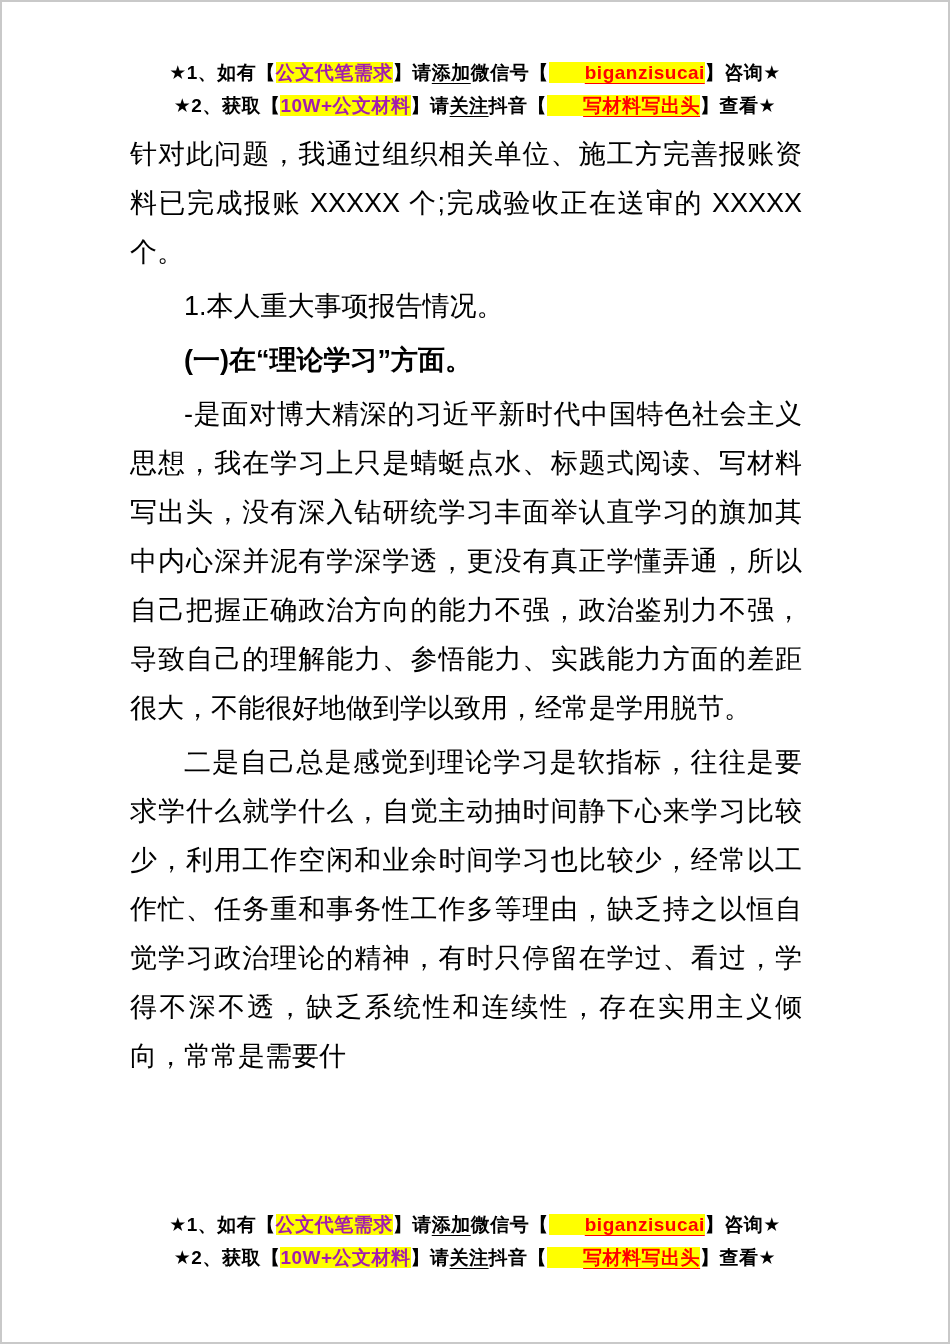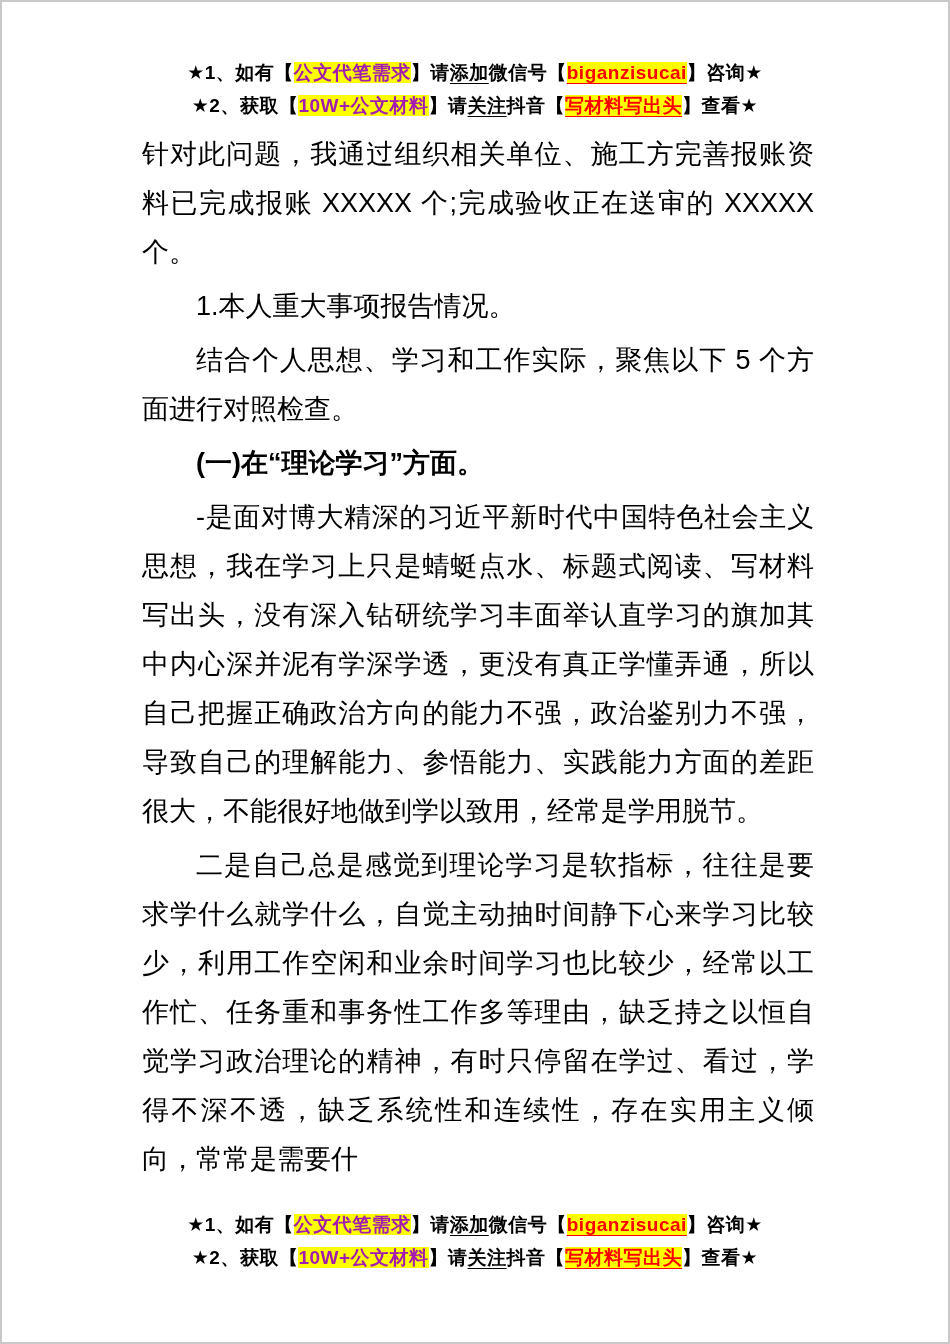--- a/index.html
+++ b/index.html
@@ -23,25 +23,25 @@
     font-weight: bold;
     line-height: 33px;
     color: #000000;
     letter-spacing: 0.5px;
   }
   .banner-top { top: 54px; }
   .banner-bottom { top: 1206px; }
   .seg-plain { color: #000000; text-align: center; }
   .seg-underline { color: #000000; text-decoration: underline; text-underline-offset: 4px; margin-top: 30px; }
   .seg-highlight { color: #a21caf; background: #ffff00; }
-  .seg-highlight-underline { color: #ff0000; background: #ffff00; text-decoration: underline; text-underline-offset: 4px; }
+  .seg-highlight-underline { color: #ff0000; background: #ffff00; text-decoration: underline; text-underline-offset: 4px; padding-left: 36px; }
   .doc-body {
     position: absolute;
     top: 128px;
-    left: 140px;
+    left: 128px;
     width: 672px;
     font-size: 27px;
     line-height: 49px;
     text-align: justify;
     color: #000000;
   }
   .para { margin: 0; }
   .para + .para { margin-top: 5px; }
   .indent { text-indent: 2em; }
   .heading { font-weight: bold; }
@@ -52,21 +52,20 @@
 <div class="page">
 
   <div class="banner banner-top">
     <div><span class="seg-plain">★1、如有【</span><span class="seg-highlight">公文代笔需求</span><span class="seg-plain">】请</span><span class="seg-underline">添加</span><span class="seg-plain">微信号【</span><span class="seg-highlight-underline">biganzisucai</span><span class="seg-plain">】咨询★</span></div>
     <div><span class="seg-plain">★2、获取【</span><span class="seg-highlight">10W+公文材料</span><span class="seg-plain">】请</span><span class="seg-underline">关注</span><span class="seg-plain">抖音【</span><span class="seg-highlight-underline">写材料写出头</span><span class="seg-plain">】查看★</span></div>
   </div>
 
   <div class="doc-body">
     <p class="para">针对此问题，我通过组织相关单位、施工方完善报账资料已完成报账 XXXXX 个;完成验收正在送审的 XXXXX 个。</p>
     <p class="para indent">1.本人重大事项报告情况。</p>
-    <p class="para indent">结合个人思想、学习和工作实际，聚焦以下 5 个方面进行对照检查。</p>
     <p class="para heading indent">(一)在“理论学习”方面。</p>
     <p class="para indent">-是面对博大精深的习近平新时代中国特色社会主义思想，我在学习上只是蜻蜓点水、标题式阅读、写材料写出头，没有深入钻研统学习丰面举认直学习的旗加其中内心深并泥有学深学透，更没有真正学懂弄通，所以自己把握正确政治方向的能力不强，政治鉴别力不强，导致自己的理解能力、参悟能力、实践能力方面的差距很大，不能很好地做到学以致用，经常是学用脱节。</p>
     <p class="para indent">二是自己总是感觉到理论学习是软指标，往往是要求学什么就学什么，自觉主动抽时间静下心来学习比较少，利用工作空闲和业余时间学习也比较少，经常以工作忙、任务重和事务性工作多等理由，缺乏持之以恒自觉学习政治理论的精神，有时只停留在学过、看过，学得不深不透，缺乏系统性和连续性，存在实用主义倾向，常常是需要什</p>
   </div>
 
   <div class="banner banner-bottom">
     <div><span class="seg-plain">★1、如有【</span><span class="seg-highlight">公文代笔需求</span><span class="seg-plain">】请</span><span class="seg-underline">添加</span><span class="seg-plain">微信号【</span><span class="seg-highlight-underline">biganzisucai</span><span class="seg-plain">】咨询★</span></div>
     <div><span class="seg-plain">★2、获取【</span><span class="seg-highlight">10W+公文材料</span><span class="seg-plain">】请</span><span class="seg-underline">关注</span><span class="seg-plain">抖音【</span><span class="seg-highlight-underline">写材料写出头</span><span class="seg-plain">】查看★</span></div>
   </div>
 

